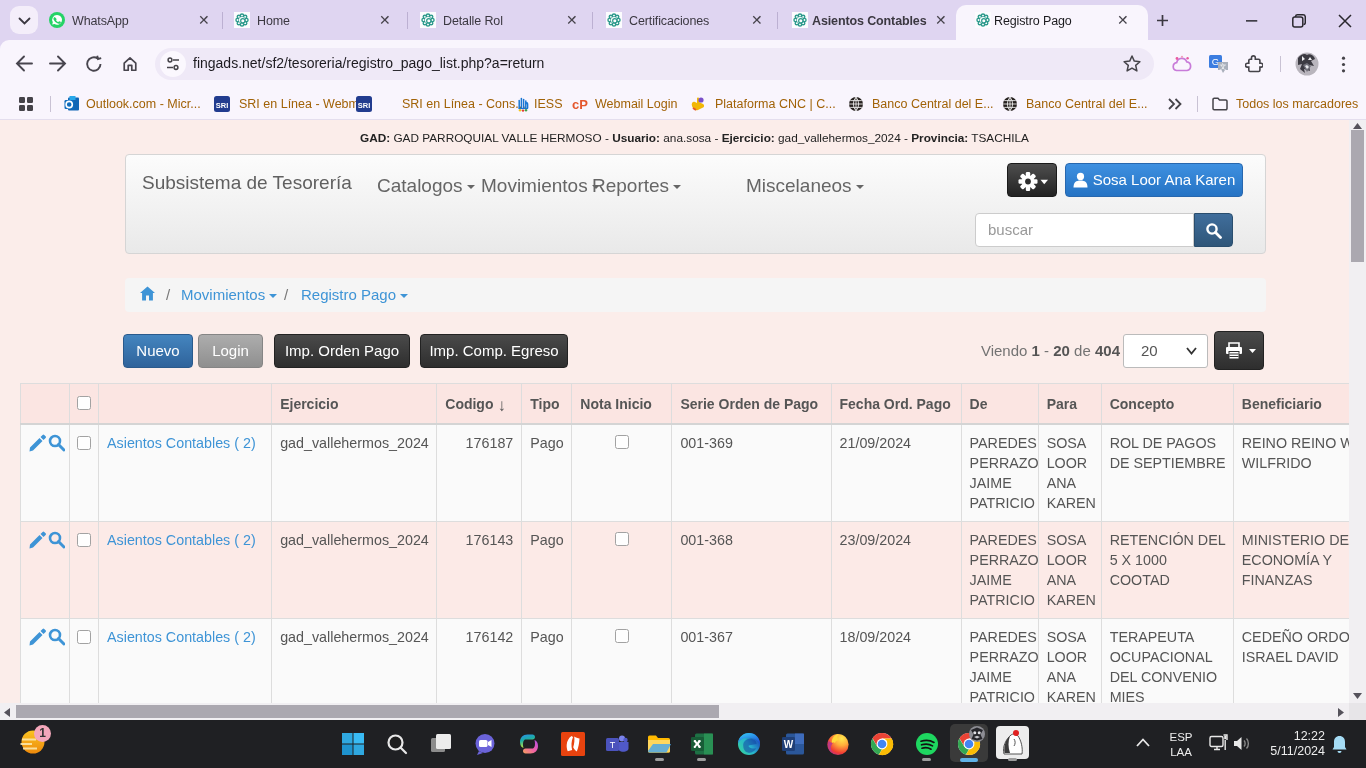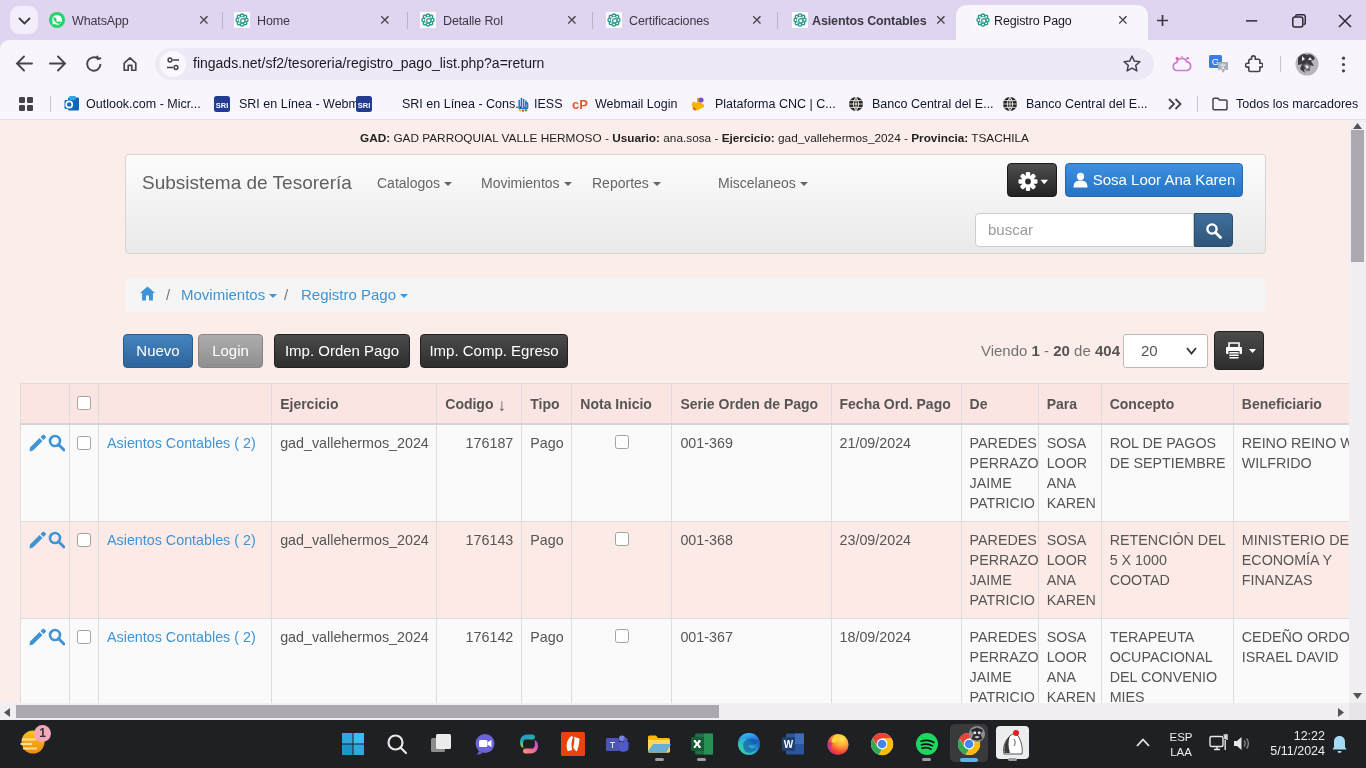--- a/index.html
+++ b/index.html
@@ -17,21 +17,21 @@
   .tsep { position:absolute; top:12px; width:1px; height:17px; background:#BCB0D2; }
   .activetab { position:absolute; left:956px; top:5px; width:192px; height:35px; background:#F9F5FD; border-radius:10px 10px 0 0; }
 
   .favicon { position:absolute; width:16px; height:16px; }
 
   
   #page { position:absolute; left:0; top:120px; width:1349px; height:583px; background:#FBEDEA; overflow:hidden;margin-left:20px; }
 
   .navbar { position:absolute; left:105px; top:34px; width:1141px; height:100px;
     background:linear-gradient(#FCFCFC,#E9E9E9); border:1px solid #D5D5D5; border-radius:4px; }
-  .navlink { color:#666; font-size:14px; }
+  .navlink { color:#666; font-size:19px; }
   .caret { display:inline-block; width:0; height:0; border-left:4px solid transparent; border-right:4px solid transparent; border-top:4px solid #666; vertical-align:middle; margin-left:4px; }
 
   .btn { position:absolute; border-radius:4px; color:#fff; font-size:15px; text-align:center; }
   .breadcrumb { position:absolute; left:105px; top:158px; width:1141px; height:34px; background:#F5F5F5; border-radius:4px; }
 
   table.grid { border-collapse:collapse; table-layout:fixed; position:absolute; left:0; top:263px; width:1390px; background:#FAFAFA; }
   table.grid th { white-space:nowrap; background:#FBE5E2; color:#555; font-size:14px; font-weight:bold; text-align:left; padding:10px 8px 9px 8px; border:1px solid #DDD; border-bottom:2px solid #D4D4D4; }
   table.grid td:nth-child(12) { padding-right:5px; } table.grid td { font-size:14.3px; color:#555; vertical-align:top; padding:8px 8px; border:1px solid #DDD; line-height:20px; }
   tr.odd td { background:#FAFAFA; }
   tr.even td { background:#FCEAE7; }
@@ -204,21 +204,21 @@
 
   <svg class="abs" style="left:1341px;top:56px" width="5" height="17" viewBox="0 0 5 17">
       <circle cx="2.5" cy="2.2" r="1.6" fill="#454349"></circle>
       <circle cx="2.5" cy="8.5" r="1.6" fill="#454349"></circle>
       <circle cx="2.5" cy="14.8" r="1.6" fill="#454349"></circle>
     </svg>
 </div>
 <div id="bookmarks"></div>
 <div>
   <style>
-    .bm { position:absolute; top:97px; font-size:12.5px; color:#0f172a; white-space:nowrap; }
+    .bm { position:absolute; top:97px; font-size:12.5px; color:#a16207; white-space:nowrap; }
     .bmi { position:absolute; top:96px; width:16px; height:16px; }
   </style>
 
   <svg class="bmi" style="left:18px;top:96px" viewBox="0 0 16 16">
       <g fill="#454349">
         <rect x="1" y="1" width="6" height="6" rx="1.2"></rect>
         <rect x="9" y="1" width="6" height="6" rx="1.2"></rect>
         <rect x="1" y="9" width="6" height="6" rx="1.2"></rect>
         <rect x="9" y="9" width="6" height="6" rx="1.2"></rect>
       </g>
@@ -298,21 +298,21 @@
 
   <div class="abs" style="left:0;top:11px;width:1349px;text-align:center;font-size:11.8px;color:#222;">
     <b>GAD:</b> GAD PARROQUIAL VALLE HERMOSO - <b>Usuario:</b> ana.sosa - <b>Ejercicio:</b> gad_vallehermos_2024 - <b>Provincia:</b> TSACHILA
   </div>
 
   <div class="navbar"></div>
   <div class="abs" style="left:122px;top:52px;font-size:19px;color:#606060;">Subsistema de Tesorería</div>
   <div class="abs navlink" style="left:357px;top:55px;">Catalogos<span class="caret"></span></div>
   <div class="abs navlink" style="left:461px;top:55px;">Movimientos<span class="caret"></span></div>
   <div class="abs navlink" style="left:572px;top:55px;">Reportes<span class="caret"></span></div>
-  <div class="abs navlink" style="left:698px;top:55px;">Miscelaneos<span class="caret"></span></div>
+  <div class="abs navlink" style="left:726px;top:55px;">Miscelaneos<span class="caret"></span></div>
 
   <div class="btn" style="left:987px;top:43px;width:50px;height:34px;background:linear-gradient(#4E4E4E,#222);border:1px solid #1a1a1a;">
     <svg style="position:absolute;left:0;top:0" width="48" height="32" viewBox="0 0 48 32">
       <g fill="#fff">
         <rect x="17.8" y="8" width="4.4" height="19" rx="1.2"></rect>
         <rect x="10.5" y="15.3" width="19" height="4.4" ry="1.2"></rect>
         <rect x="17.8" y="8" width="4.4" height="19" rx="1.2" transform="rotate(45 20 17.5)"></rect>
         <rect x="17.8" y="8" width="4.4" height="19" rx="1.2" transform="rotate(-45 20 17.5)"></rect>
         <circle cx="20" cy="17.5" r="6.2"></circle>
       </g>

